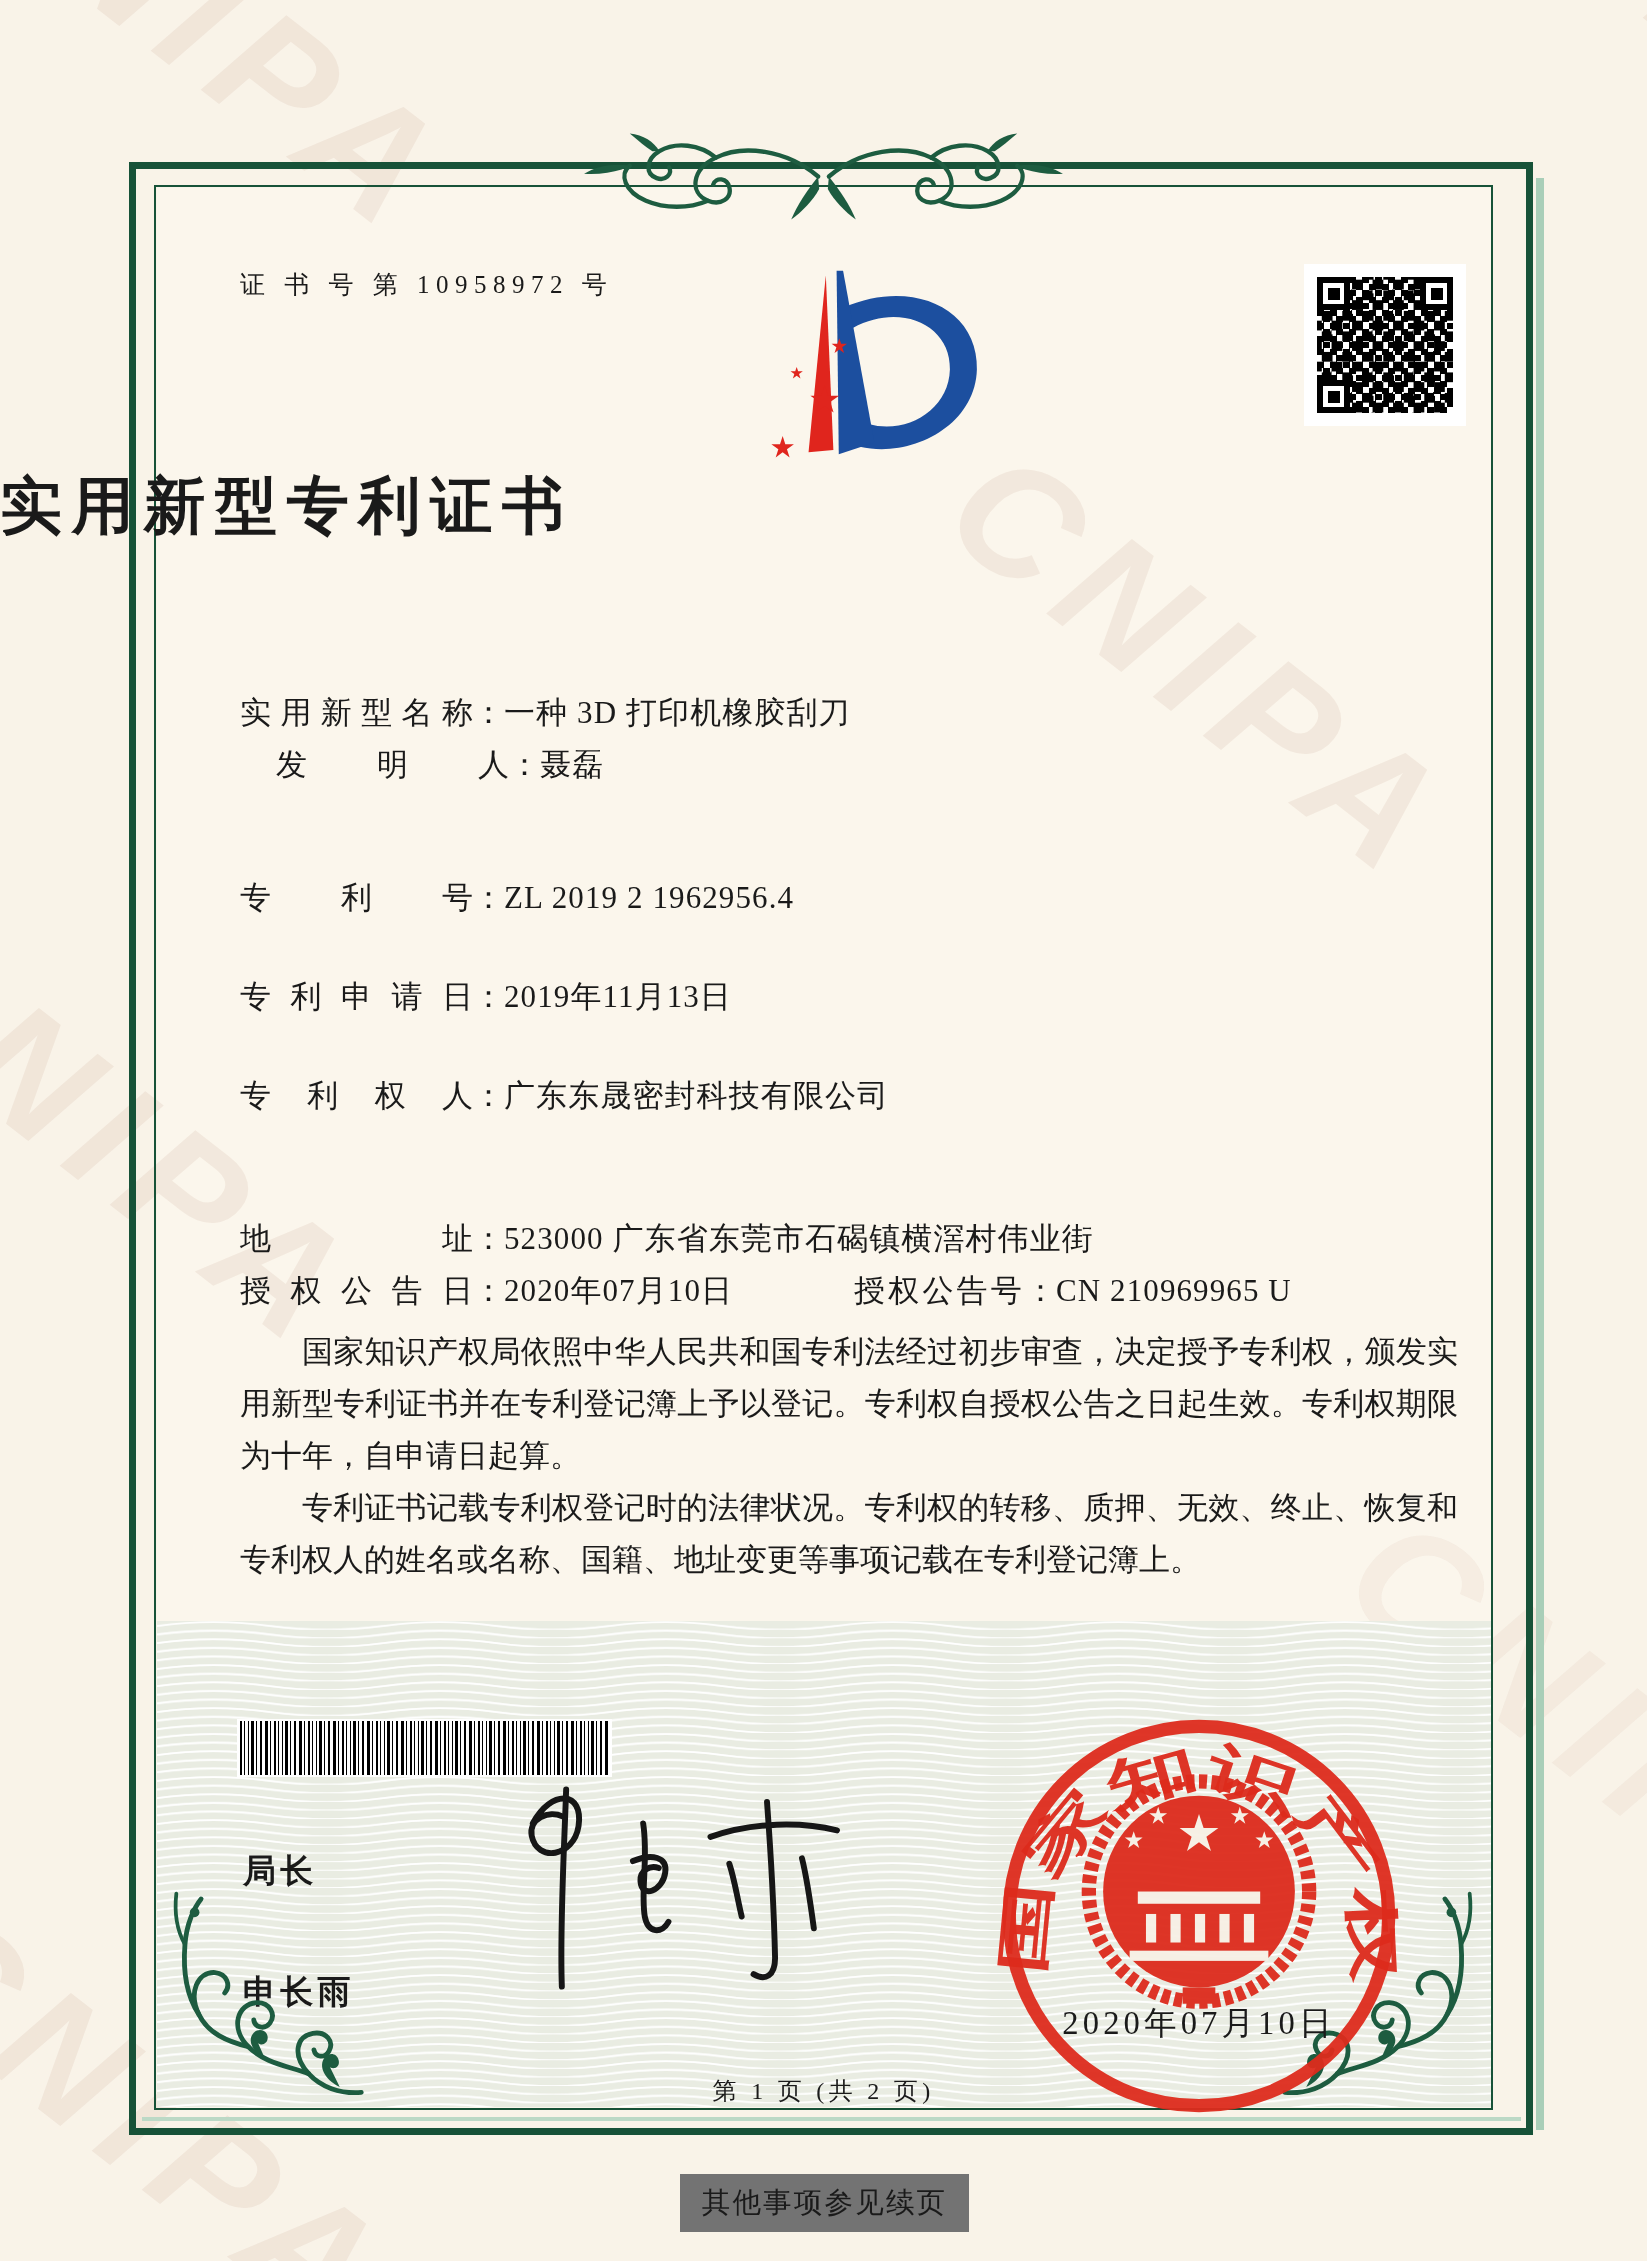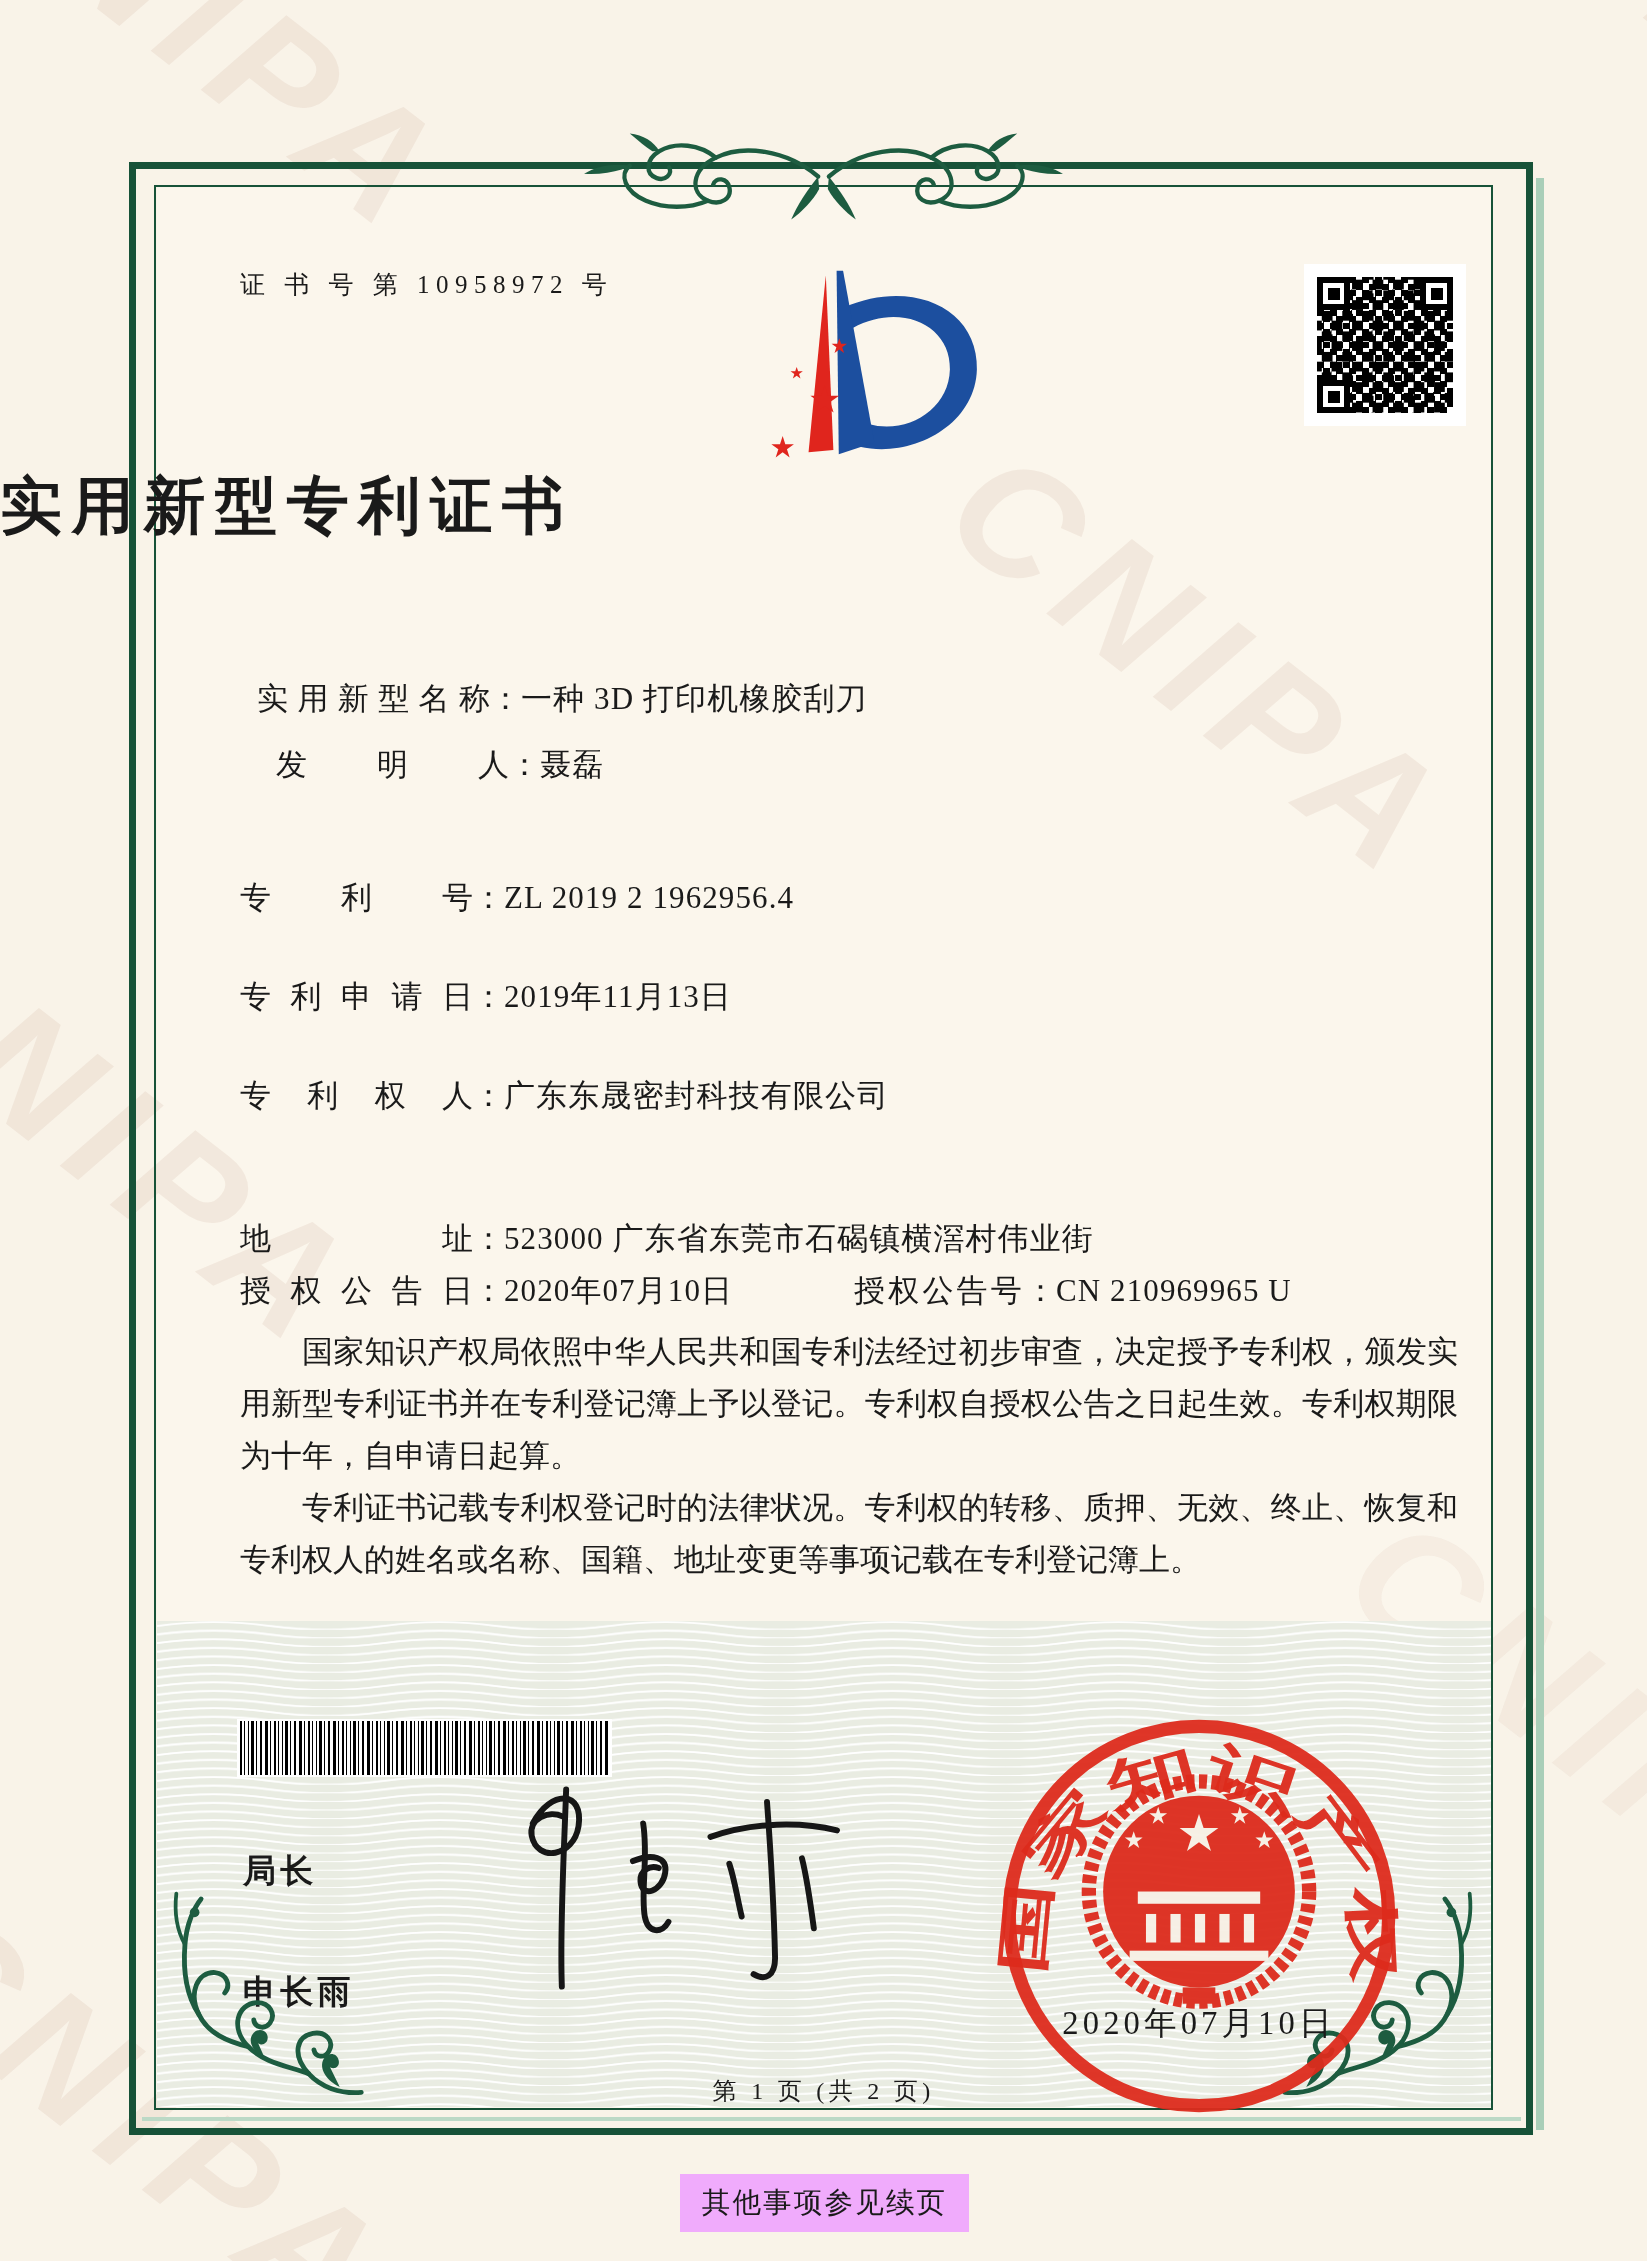--- a/index.html
+++ b/index.html
@@ -47,21 +47,21 @@
       #000 15.6px 16.7px, rgba(0,0,0,0) 16.7px 20px, #000 20px 22px, rgba(0,0,0,0) 22px 25px,
       #000 25px 28px, rgba(0,0,0,0) 28px 30px, #000 30px 31px, rgba(0,0,0,0) 31px 34px);}
   .sig-title{position:absolute;left:243px;top:1849px;font-size:33px;font-weight:bold;
       font-family:Liberation Sans, sans-serif;letter-spacing:4.3px;z-index:4;}
   .sig-name{position:absolute;left:243px;top:1970px;font-size:33px;font-weight:bold;
       font-family:"Liberation Sans","DejaVu Sans",sans-serif;letter-spacing:4.3px;z-index:4;}
   .signature{position:absolute;left:452px;top:1772px;z-index:5;}
   .seal{position:absolute;left:995px;top:1712px;z-index:6;}
   .page-footer{position:absolute;left:0;top:2075px;width:100%;text-align:center;font-size:24px;
       letter-spacing:4.3px;z-index:4;}
-  .cont-box{position:absolute;left:680px;top:2174px;width:289px;height:58px;background:#f0abfc;
+  .cont-box{position:absolute;left:680px;top:2174px;width:289px;height:58px;background:#737373;
       z-index:4;text-align:center;}
   .cont-note{font-size:28.5px;line-height:58px;letter-spacing:2.2px;}
   .orn{position:absolute;z-index:5;}
 </style>
 </head>
 <body>
 
 <svg width="0" height="0" style="position:absolute">
   <defs>
     <path id="star" d="M0,-1 L0.225,-0.31 L0.951,-0.31 L0.363,0.118 L0.588,0.809 L0,0.382 L-0.588,0.809 L-0.363,0.118 L-0.951,-0.31 L-0.225,-0.31 Z"></path>
@@ -138,21 +138,21 @@
     <path d="M192,72 L196,412 L262,390 L204,72 Z" fill="#1c4f9f"></path>
     <use href="#star" transform="translate(197,212) scale(15)" fill="#e0251d"></use>
     <use href="#star" transform="translate(118,262) scale(12)" fill="#e0251d"></use>
     <use href="#star" transform="translate(170,312) scale(28)" fill="#e0251d"></use>
     <use href="#star" transform="translate(92,400) scale(22)" fill="#e0251d"></use>
     <use href="#star" transform="translate(150,300) scale(0)" fill="#e0251d"></use>
   </svg>
 
   <div class="title">实用新型专利证书</div>
 
-  <div class="frow" style="top:678px;margin-left:17px;">
+  <div class="frow" style="top:692px;">
     <span class="flabel">实用新型名称</span><span class="fcolon">：</span><span class="fval">一种 3D 打印机橡胶刮刀</span>
   </div>
   <div class="frow" style="top:744px;margin-left:36px;">
     <span class="flabel">发明人</span><span class="fcolon">：</span><span class="fval">聂磊</span>
   </div>
   <div class="frow" style="top:877px;">
     <span class="flabel">专利号</span><span class="fcolon">：</span><span class="fval">ZL 2019 2 1962956.4</span>
   </div>
   <div class="frow" style="top:976px;">
     <span class="flabel">专利申请日</span><span class="fcolon">：</span><span class="fval">2019年11月13日</span>

